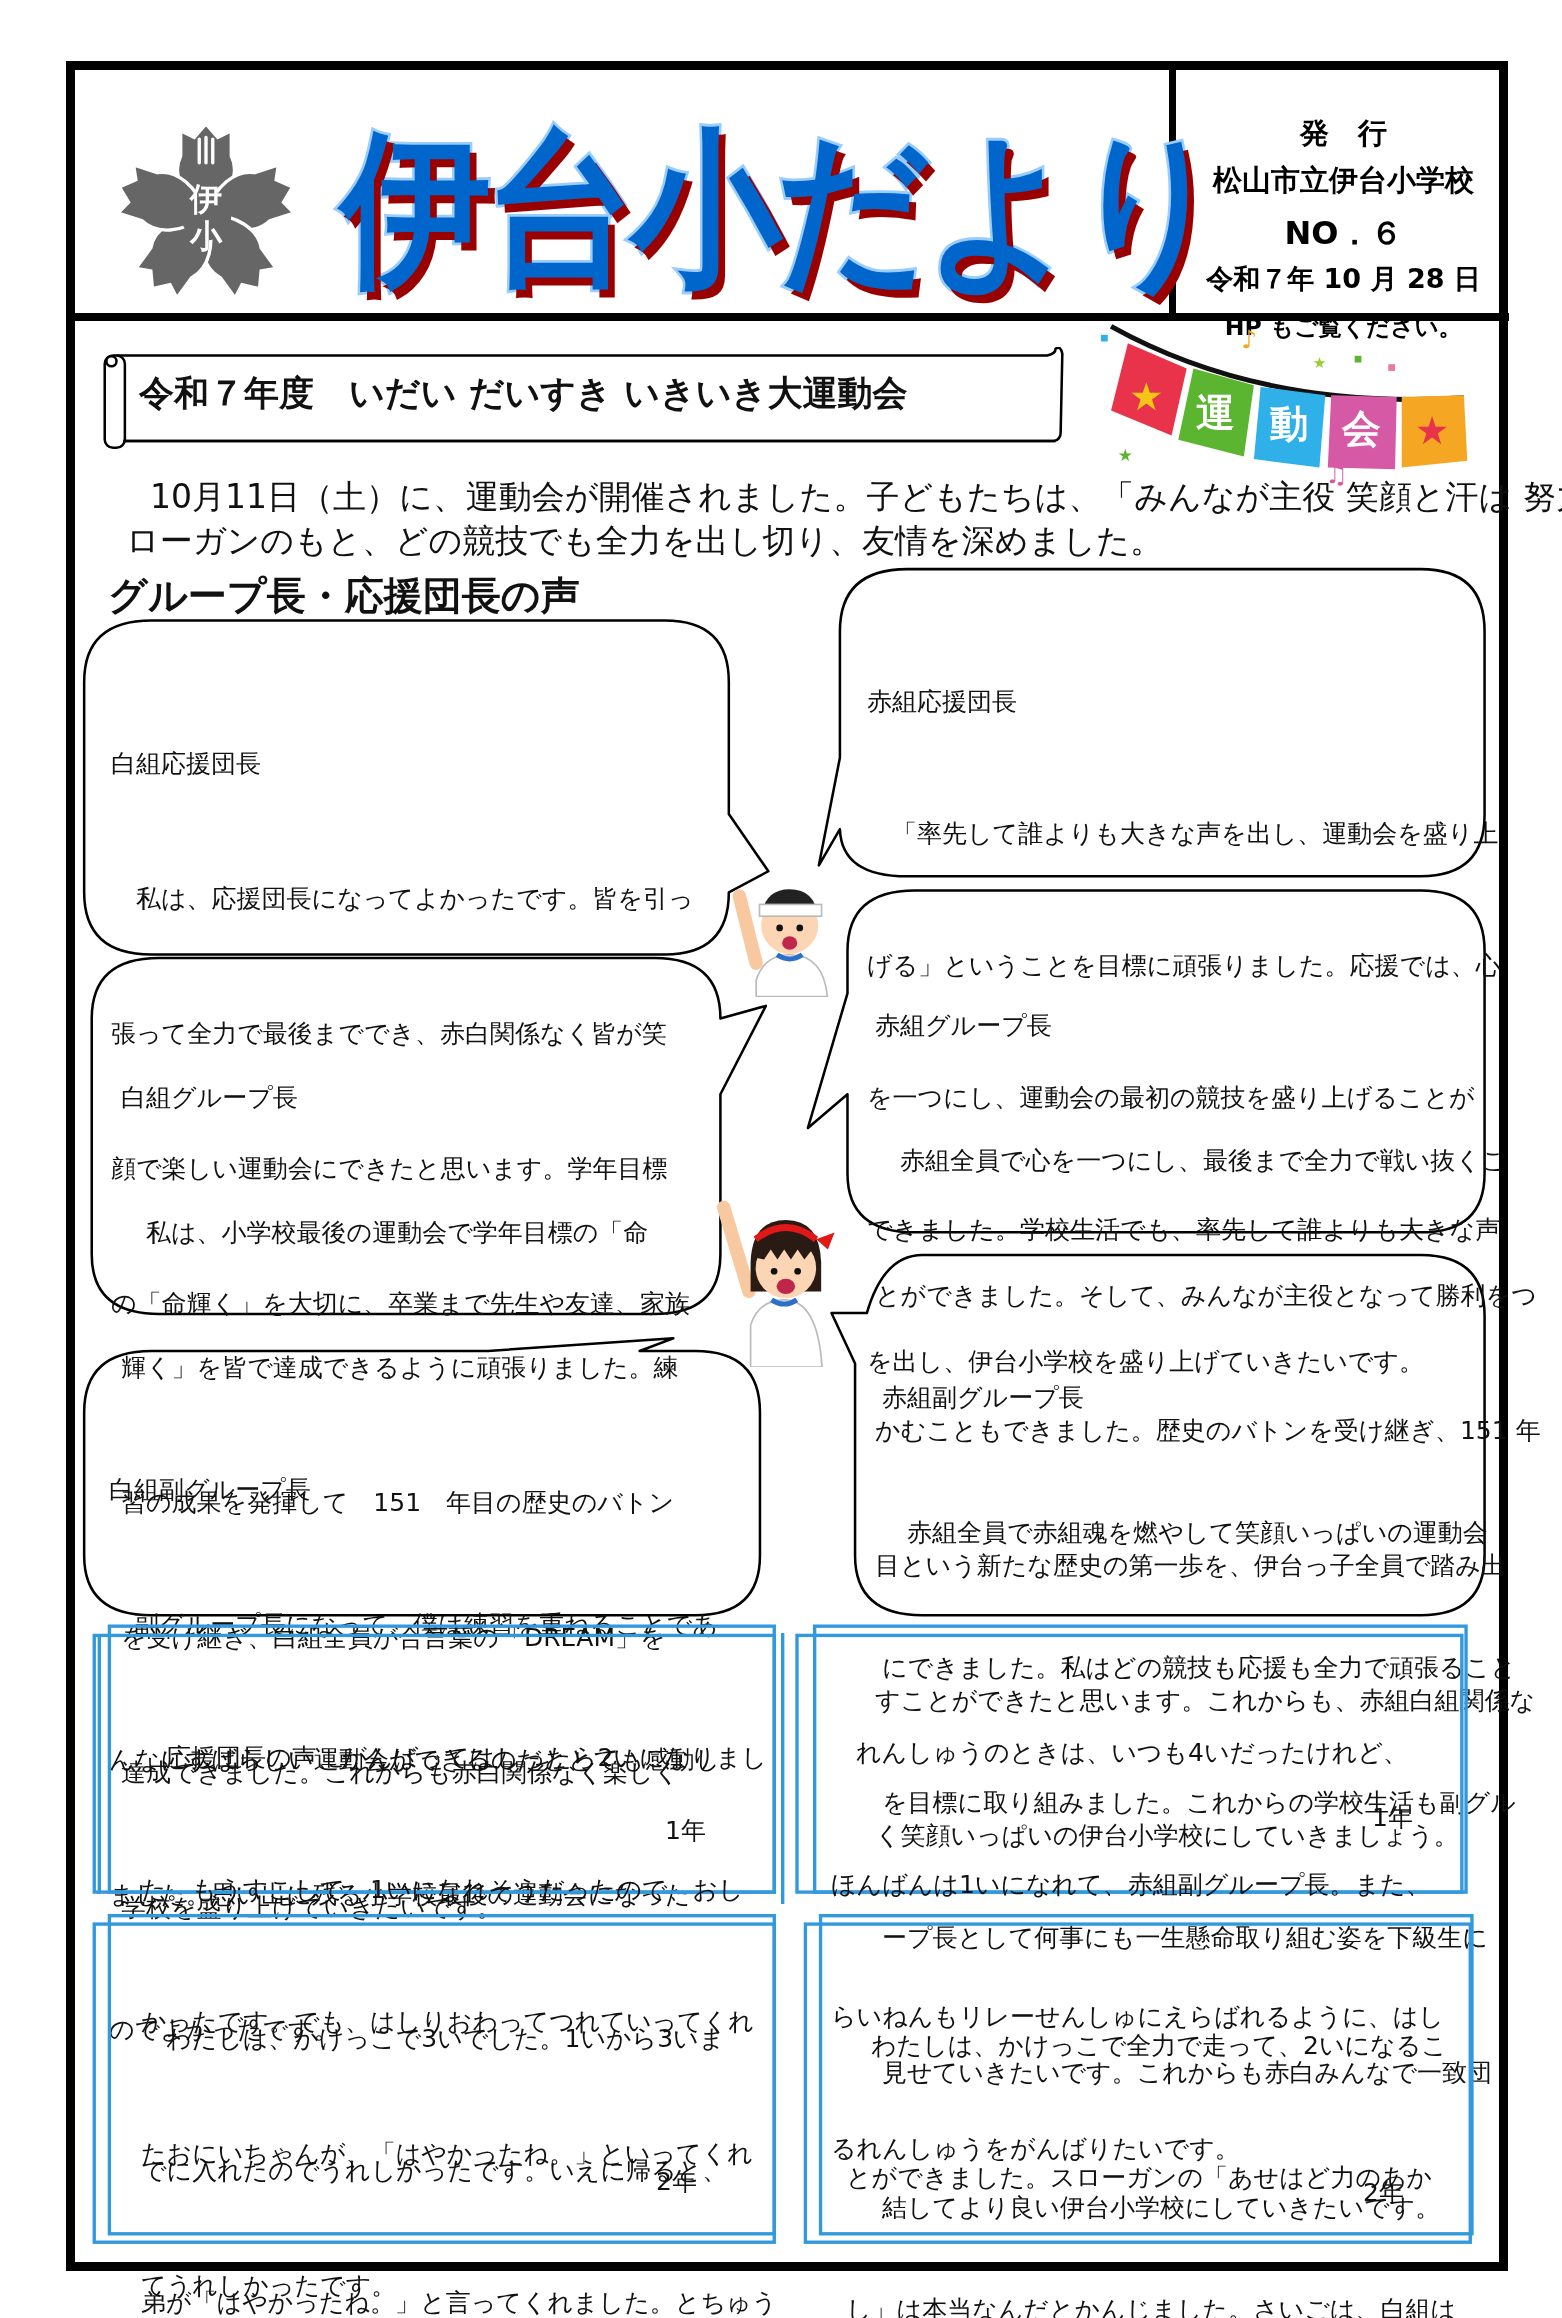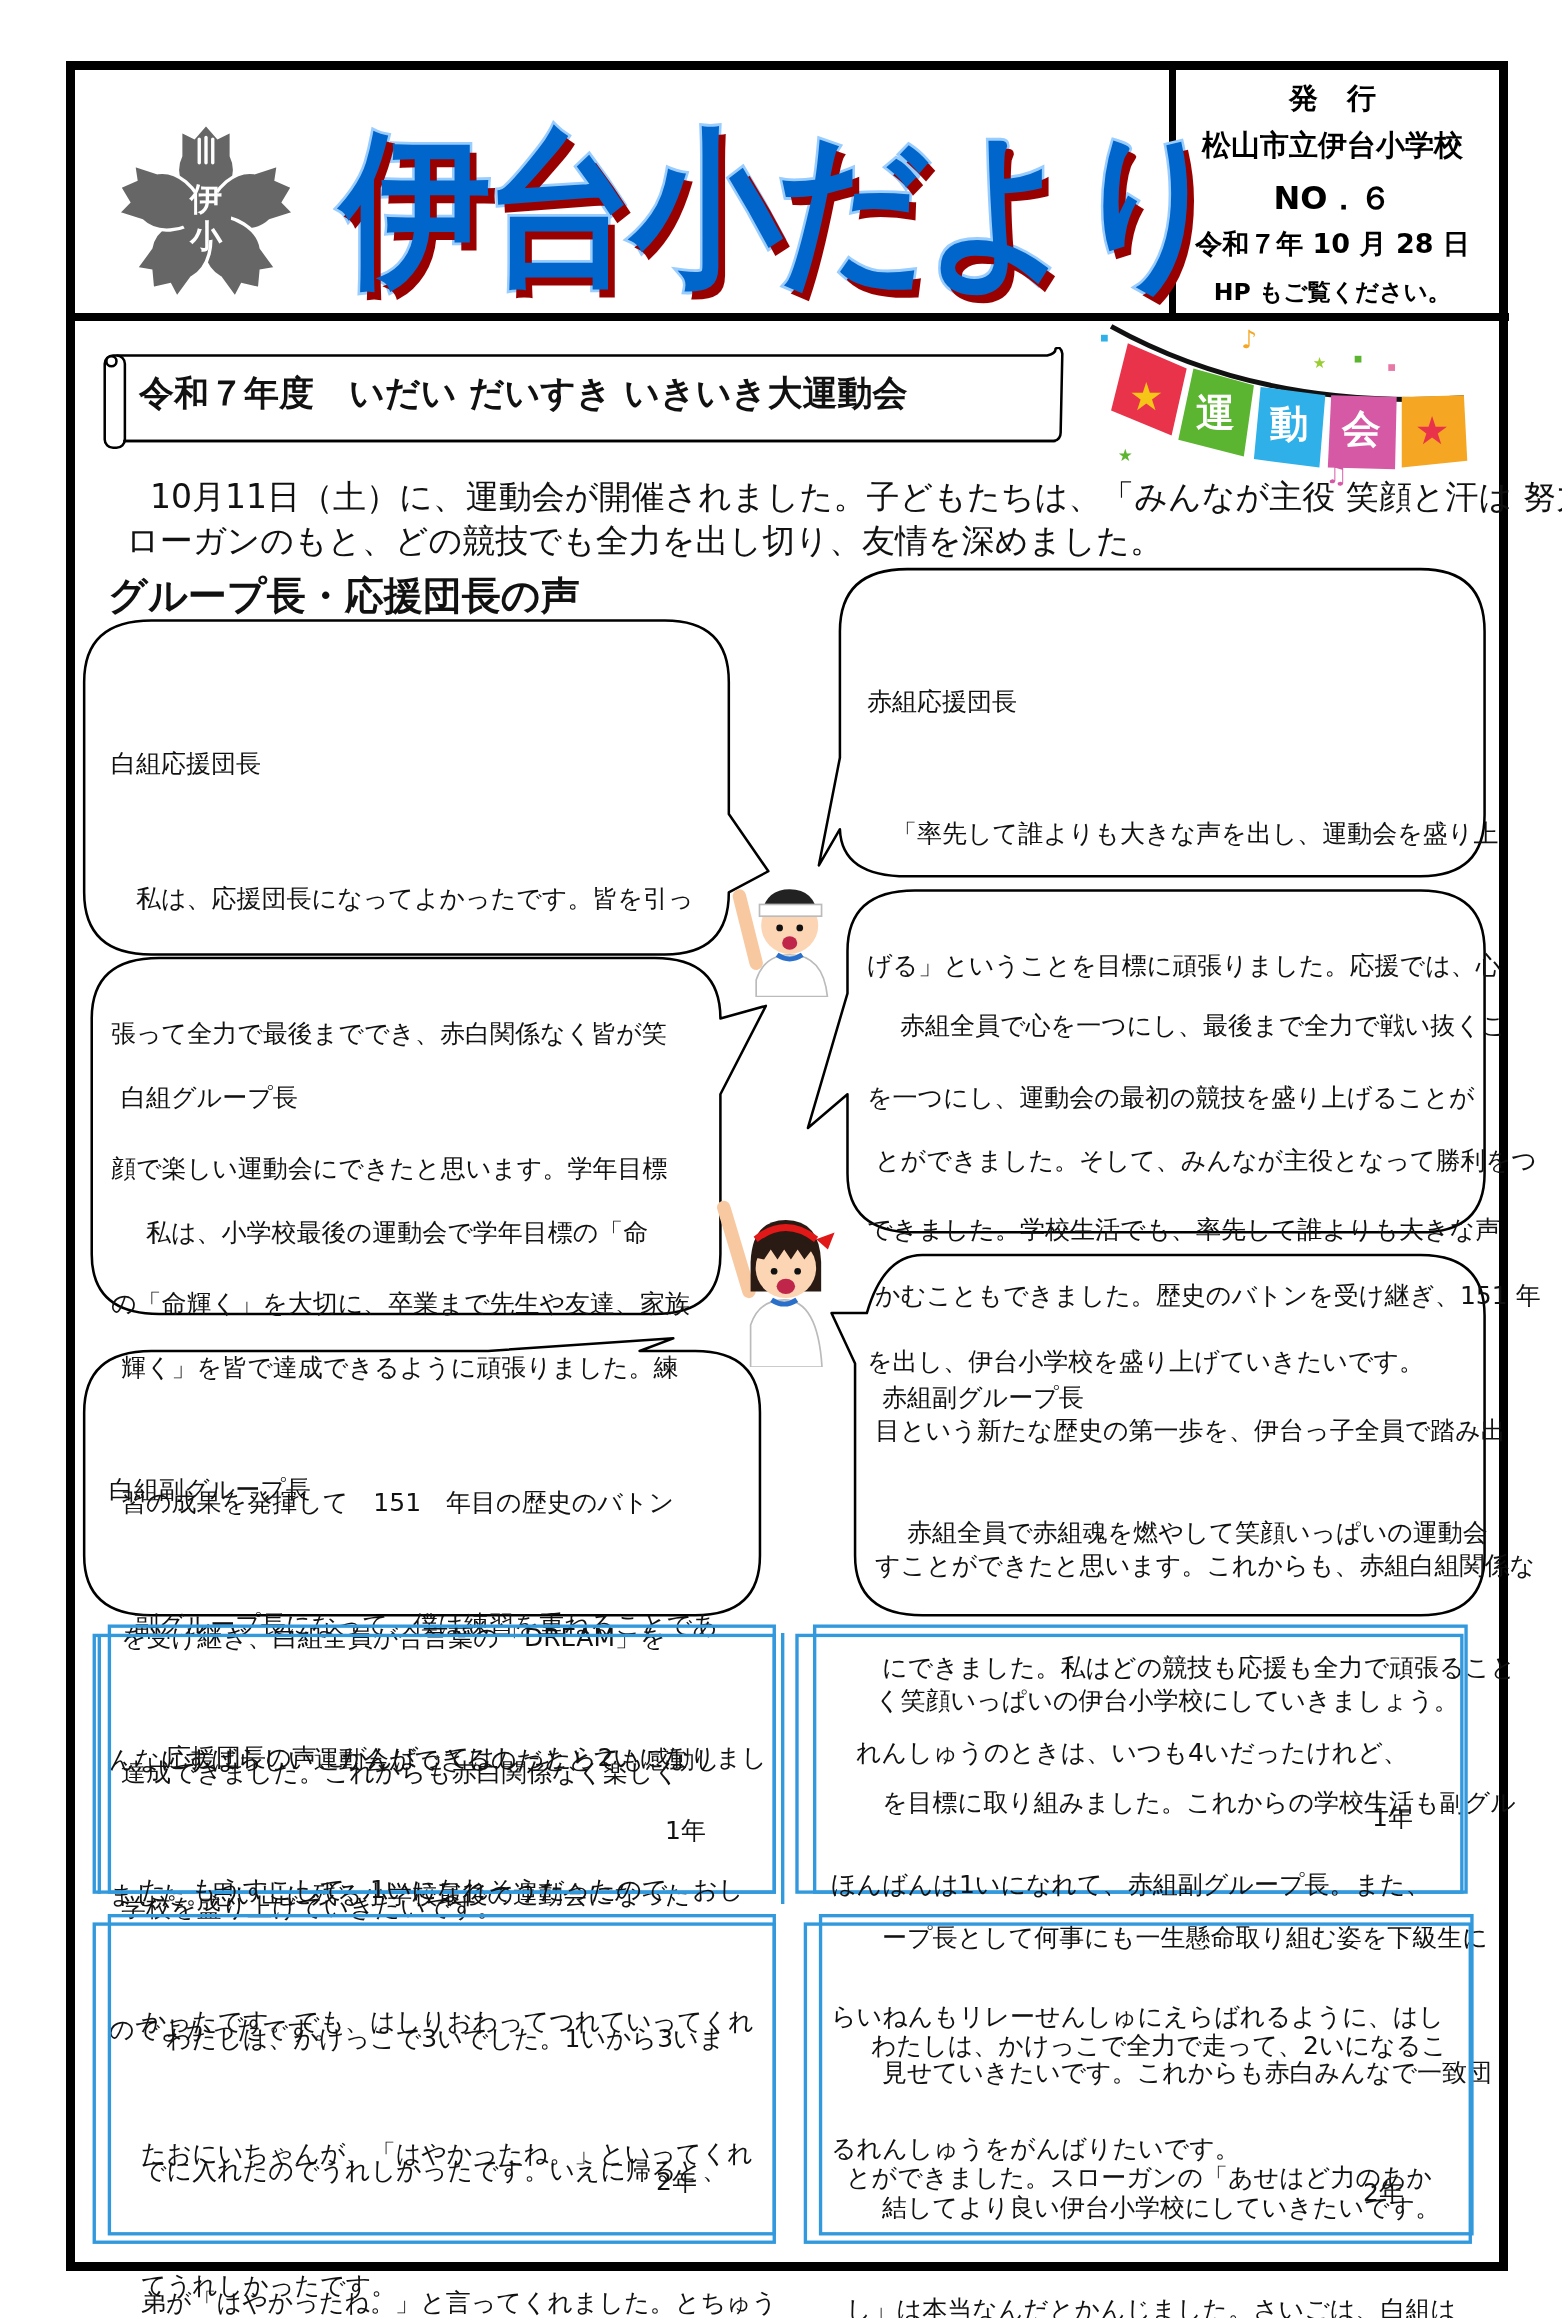--- a/index.html
+++ b/index.html
@@ -4,21 +4,21 @@
 <style>
   html, body { margin:0; padding:0; background:#ffffff; }
   body { width:1562px; height:2319px; position:relative; overflow:hidden;
          font-family:"DejaVu Sans", sans-serif; color:#111; }
   .abs { position:absolute; }
   .frame { position:absolute; left:66px; top:61px; width:1424px; height:2192px; border:9.3px solid #000; }
   .hdr-line { position:absolute; left:66px; top:313px; width:1443px; height:7.6px; background:#000; }
   .hdr-vline { position:absolute; left:1169px; top:67px; width:6.7px; height:249px; background:#000; }
   .issuer { position:absolute; left:1176px; top:69px; width:311px; height:244px; text-align:center;
             font-family:"DejaVu Sans", sans-serif; font-weight:bold; color:#000; }
-  .issuer div { position:absolute; left:1px; width:100%; white-space:nowrap; }
+  .issuer div { position:absolute; left:12px; width:100%; white-space:nowrap;margin-top:35px; }
   .title-text { position:absolute; left:341px; top:99px; font-size:150px; font-weight:bold;
                 font-family:"DejaVu Sans", sans-serif; letter-spacing:-5px; color:#0066cc;
                 -webkit-text-stroke:5px #99ccff; paint-order:stroke fill;
                 text-shadow:6.7px 6.7px 0 #990000; white-space:nowrap; transform:scaleY(1.12); transform-origin:top left; }
   .scroll-title { position:absolute; left:139px; top:370px; font-size:35px; font-weight:bold; white-space:nowrap; }
   .intro { position:absolute; left:126px; font-size:33px; white-space:nowrap; }
   .section-heading { position:absolute; left:108px; top:569px; font-size:39px; font-weight:bold; white-space:nowrap; }
   .bubble-text { position:absolute; font-size:25px; line-height:45px; white-space:pre; }
   .bubble-text .label { display:block; }
   .essay { position:absolute; font-size:25px; line-height:44px; white-space:pre; }
@@ -158,20 +158,21 @@
   <span class="label">白組グループ長</span>
   <span class="label">　私は、小学校最後の運動会で学年目標の「命</span>
   <span class="label">輝く」を皆で達成できるように頑張りました。練</span>
   <span class="label">習の成果を発揮して　151　年目の歴史のバトン</span>
   <span class="label">を受け継ぎ、白組全員が合言葉の「DREAM」を</span>
   <span class="label">達成できました。これからも赤白関係なく楽しく</span>
   <span class="label">学校を盛り上げていきたいです。</span>
 </div>
 
 <div class="bubble-text" style="left:875px;top:913px">
+  <span class="label">赤組グループ長</span>
   <span class="label">　赤組全員で心を一つにし、最後まで全力で戦い抜くこ</span>
   <span class="label">とができました。そして、みんなが主役となって勝利をつ</span>
   <span class="label">かむこともできました。歴史のバトンを受け継ぎ、151 年</span>
   <span class="label">目という新たな歴史の第一歩を、伊台っ子全員で踏み出</span>
   <span class="label">すことができたと思います。これからも、赤組白組関係な</span>
   <span class="label">く笑顔いっぱいの伊台小学校にしていきましょう。</span>
 </div>
 
 <div class="bubble-text" style="left:882px;top:1285px">
   <span class="label">赤組副グループ長</span>

